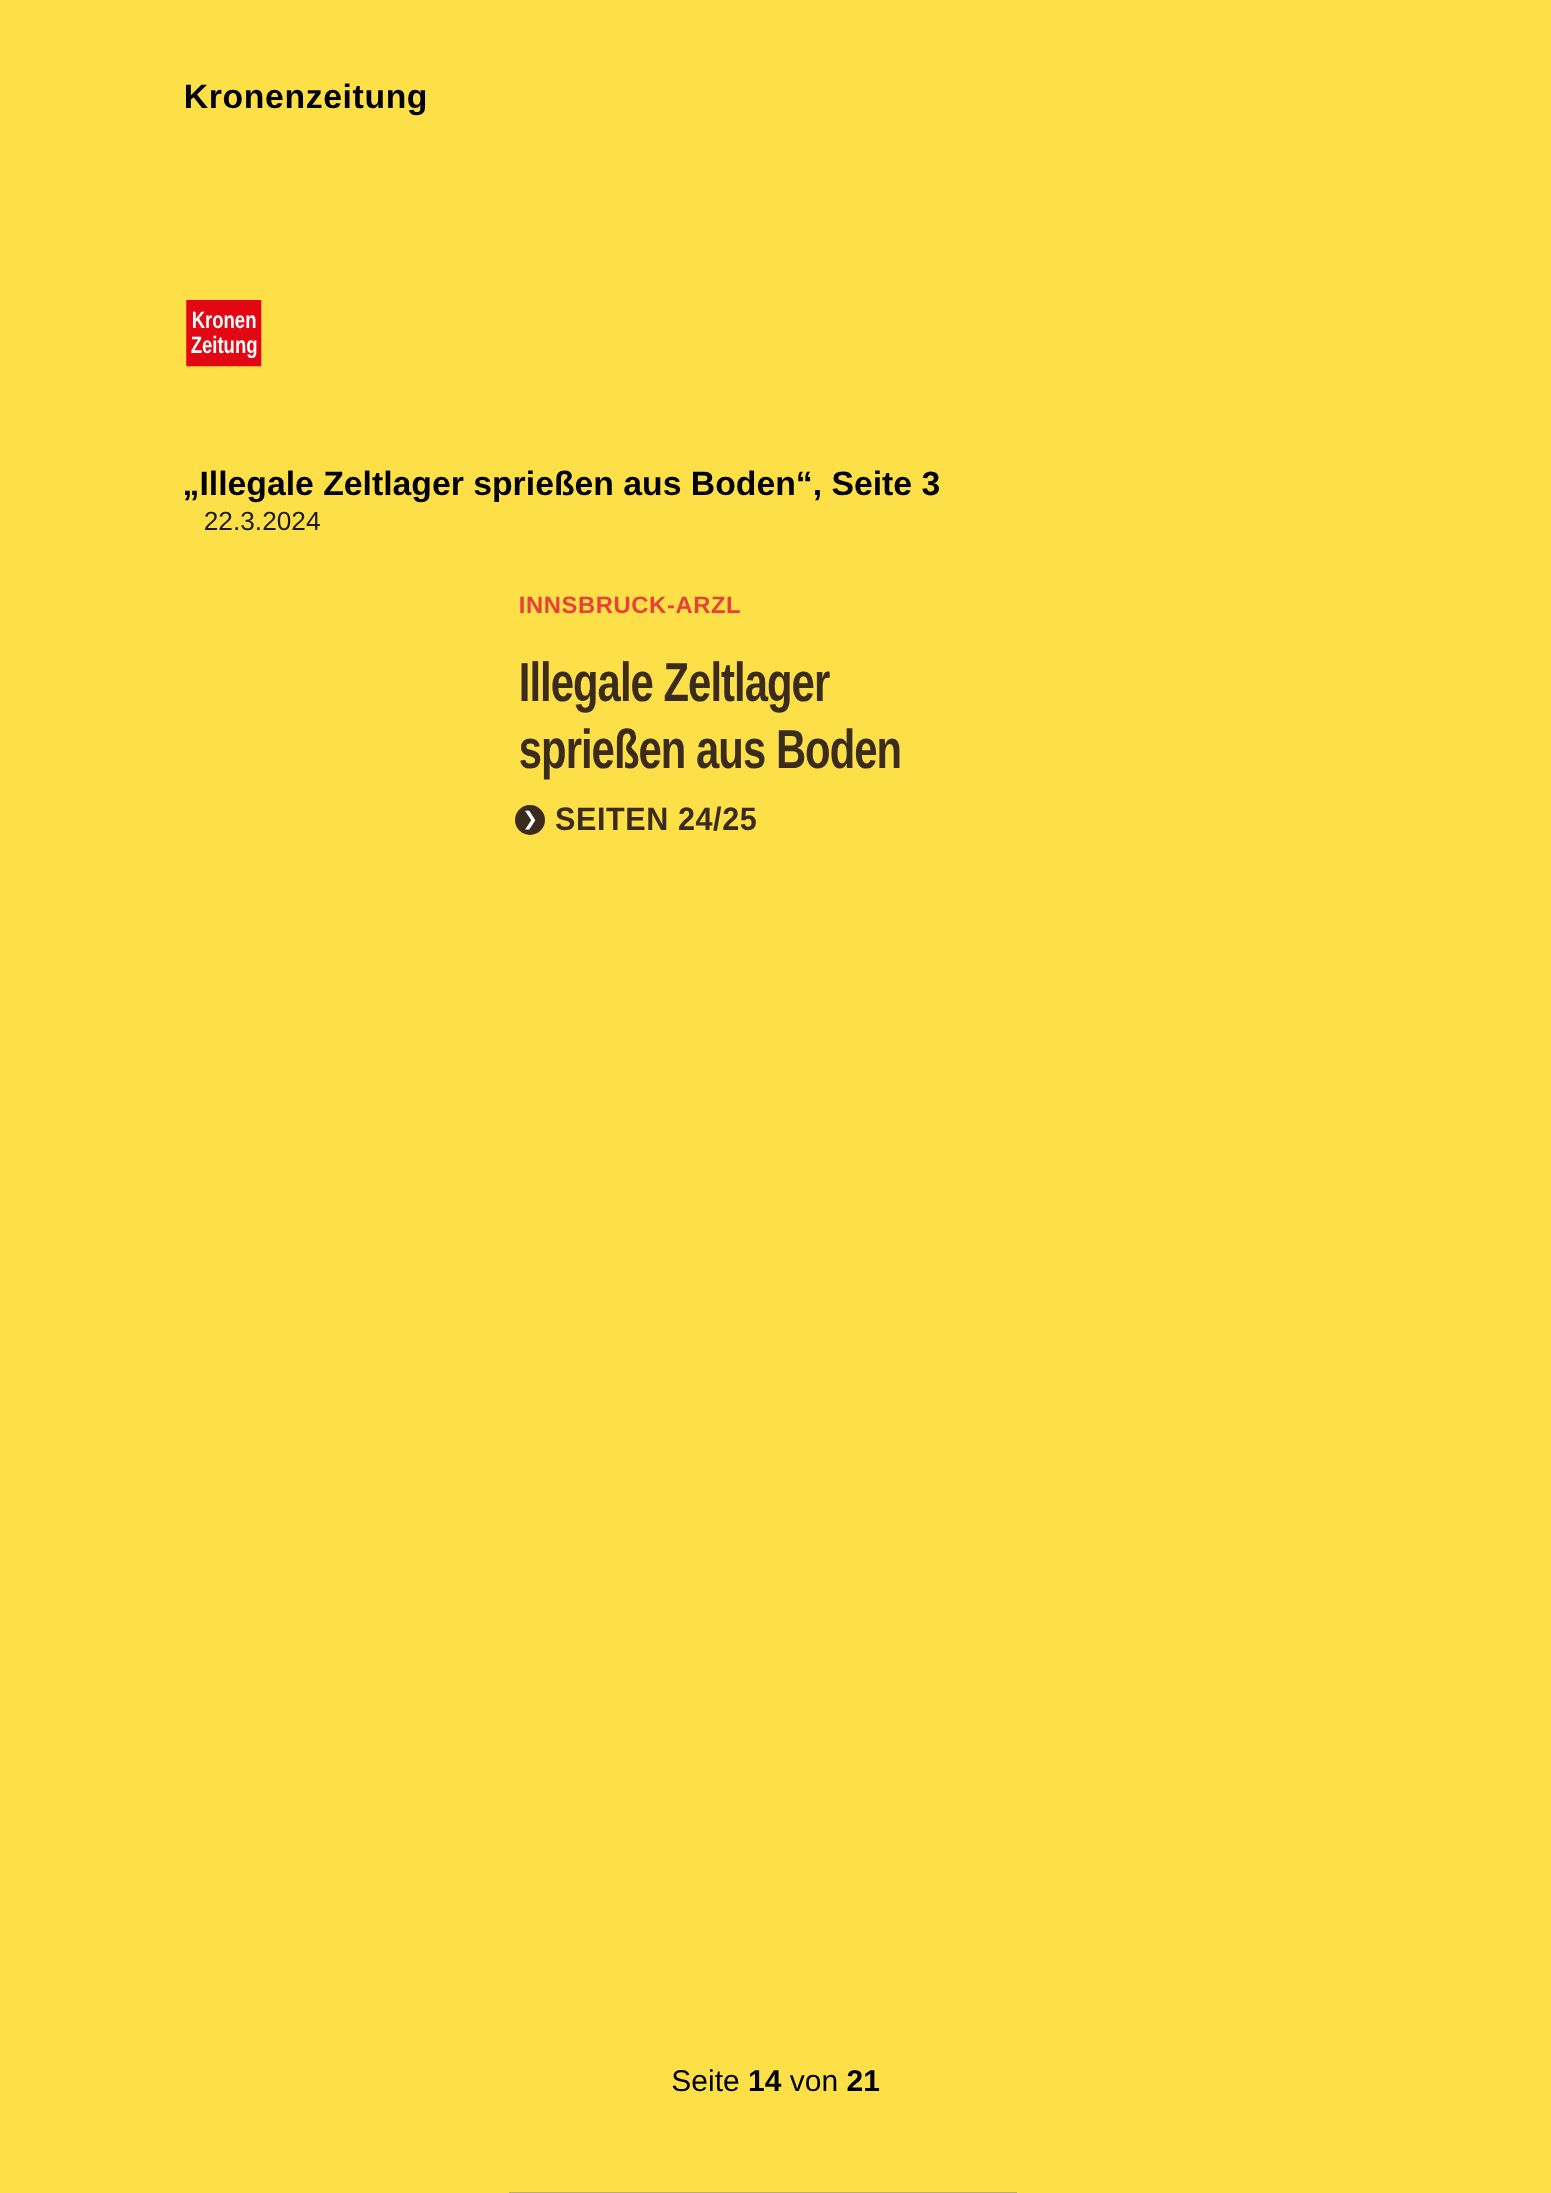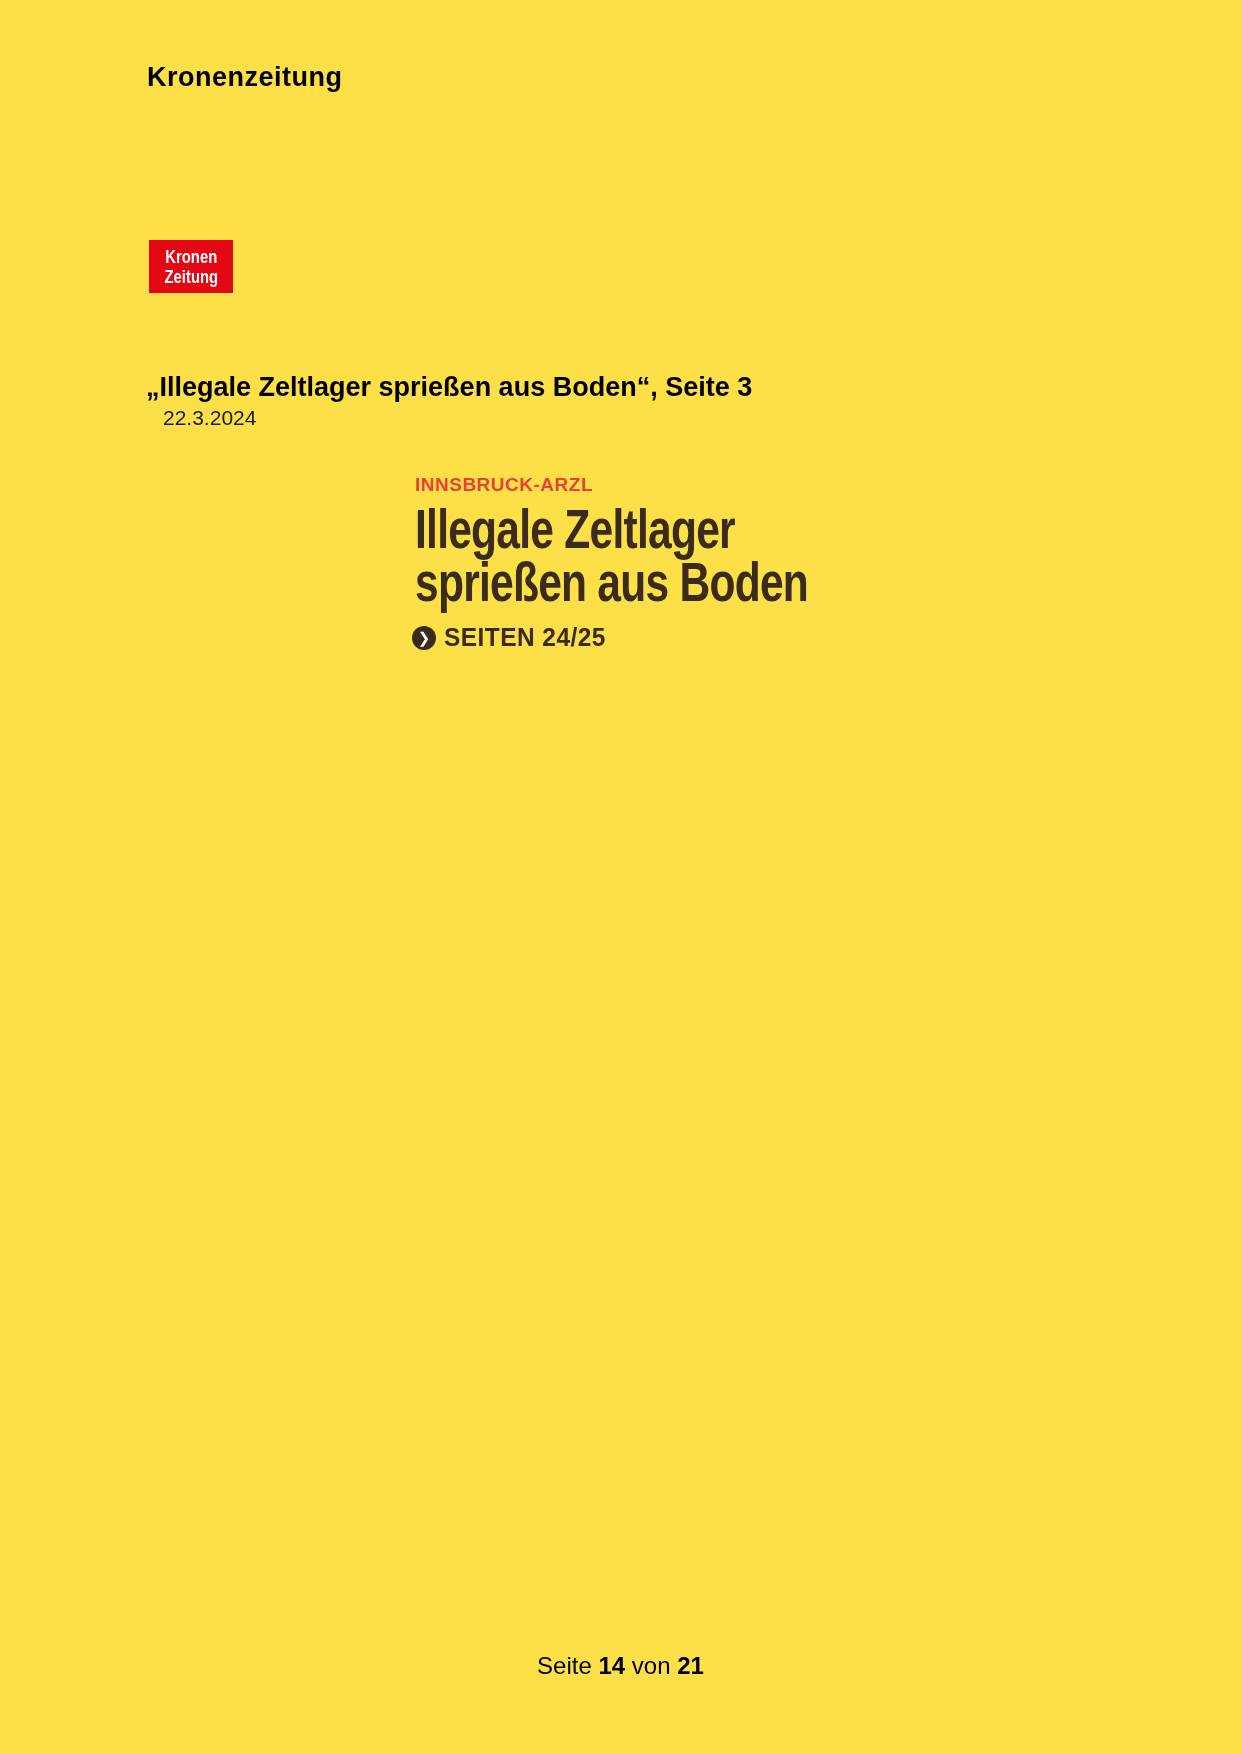--- a/index.html
+++ b/index.html
@@ -25,21 +25,21 @@
     font-weight: bold;
     letter-spacing: 0.5px;
     color: #000;
   }
 
   
   .krone-logo {
     position: absolute;
     left: 149px;
     top: 240px;
-    width: 84px;
+    width: 60px;
     height: 53px;
     background: var(--logo-red, #e30613);
     color: #ffffff;
     display: flex;
     flex-direction: column;
     align-items: center;
     justify-content: center;
     line-height: 1;
     overflow: hidden;
   }
@@ -84,24 +84,24 @@
     font-weight: bold;
     letter-spacing: 0.5px;
     color: var(--kicker-red, #e8403a);
     margin-left: 3px;
     margin-bottom: 4px;
     white-space: nowrap;
   }
   .headline {
     color: var(--headline-brown, #3a2b1c);
     font-weight: bold;
-    font-size: 56px;
+    font-size: 44px;
     line-height: 53px;
     margin-left: 3px;
-    margin-top: 6px;
+    margin-top: 24px;
     white-space: nowrap;
   }
   .headline .hl-line {
     display: block;
     transform: scaleX(0.76);
     transform-origin: left center;
     letter-spacing: -1px;
   }
   .pointer-row {
     margin-top: 14px;

